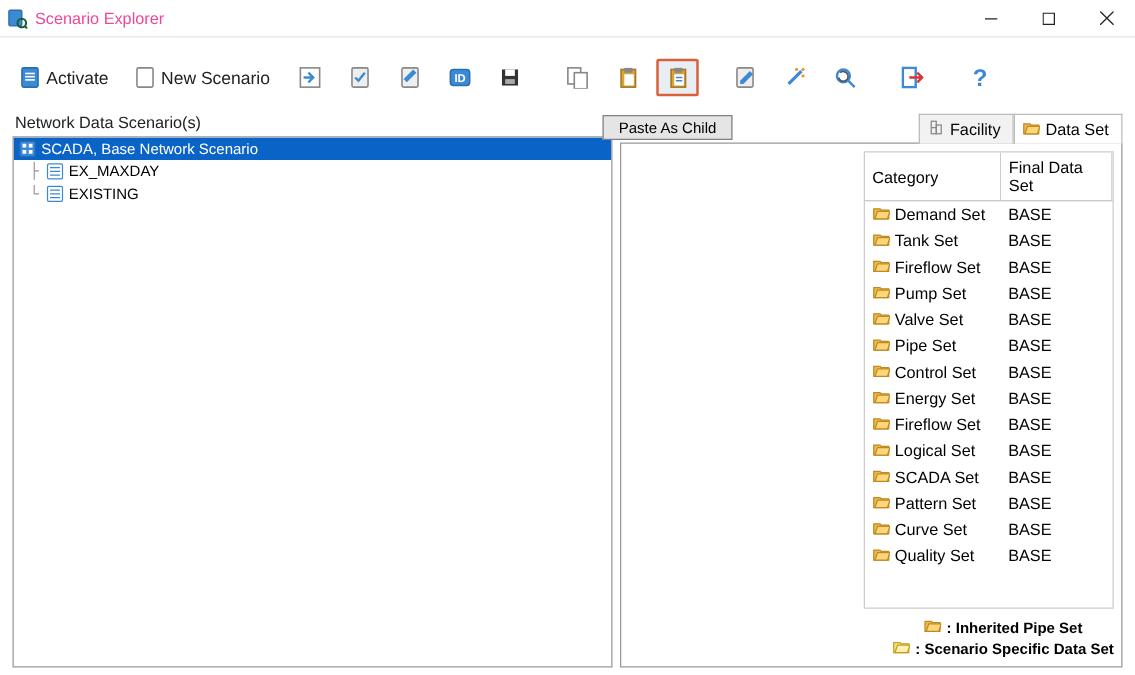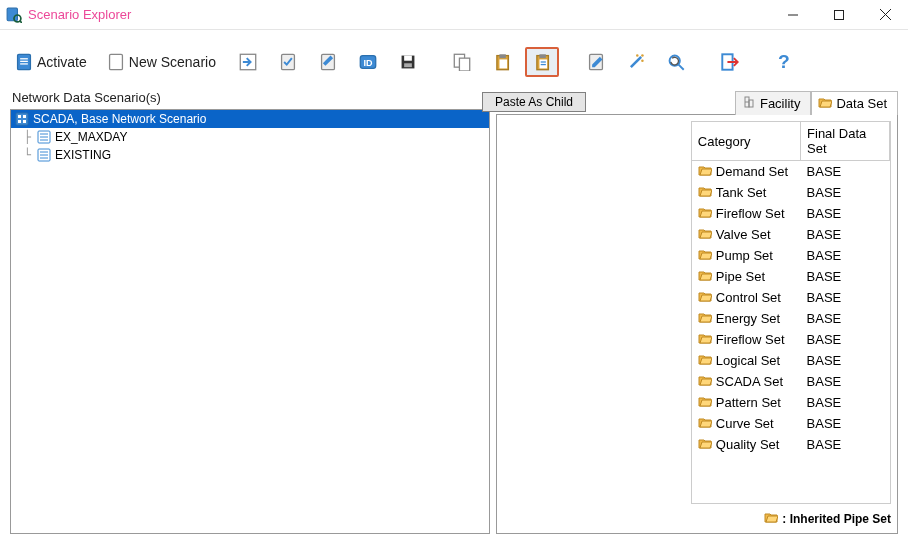--- a/index.html
+++ b/index.html
@@ -453,30 +453,30 @@
                     </svg></span>
                   <span>Fireflow Set</span>
                 </td>
                 <td>BASE</td>
               </tr>
               <tr>
                 <td class="catcell">
                   <span><svg width="14" height="14" viewBox="0 0 14 14">
                       <use href="#folder-o"></use>
                     </svg></span>
+                  <span>Pump Set</span>
+                </td>
+                <td>BASE</td>
+              </tr>
+              <tr>
+                <td class="catcell">
+                  <span><svg width="14" height="14" viewBox="0 0 14 14">
+                      <use href="#folder-o"></use>
+                    </svg></span>
                   <span>Valve Set</span>
-                </td>
-                <td>BASE</td>
-              </tr>
-              <tr>
-                <td class="catcell">
-                  <span><svg width="14" height="14" viewBox="0 0 14 14">
-                      <use href="#folder-o"></use>
-                    </svg></span>
-                  <span>Pump Set</span>
                 </td>
                 <td>BASE</td>
               </tr>
               <tr>
                 <td class="catcell">
                   <span><svg width="14" height="14" viewBox="0 0 14 14">
                       <use href="#folder-o"></use>
                     </svg></span>
                   <span>Pipe Set</span>
                 </td>
@@ -557,16 +557,22 @@
             </tbody>
         </table>
       </div>
       <div class="legend">
         <div>
           <span><svg width="14" height="14" viewBox="0 0 14 14">
                 <use href="#folder-o"></use>
               </svg></span>
           <b>: Inherited Pipe Set</b>
         </div>
+        <div>
+          <span><svg width="14" height="14" viewBox="0 0 14 14">
+                <use href="#folder-y"></use>
+              </svg></span>
+          <b>: Scenario Specific Data Set</b>
+        </div>
       </div>
     </div>
   </div>
 </div>
 
 </body></html>

